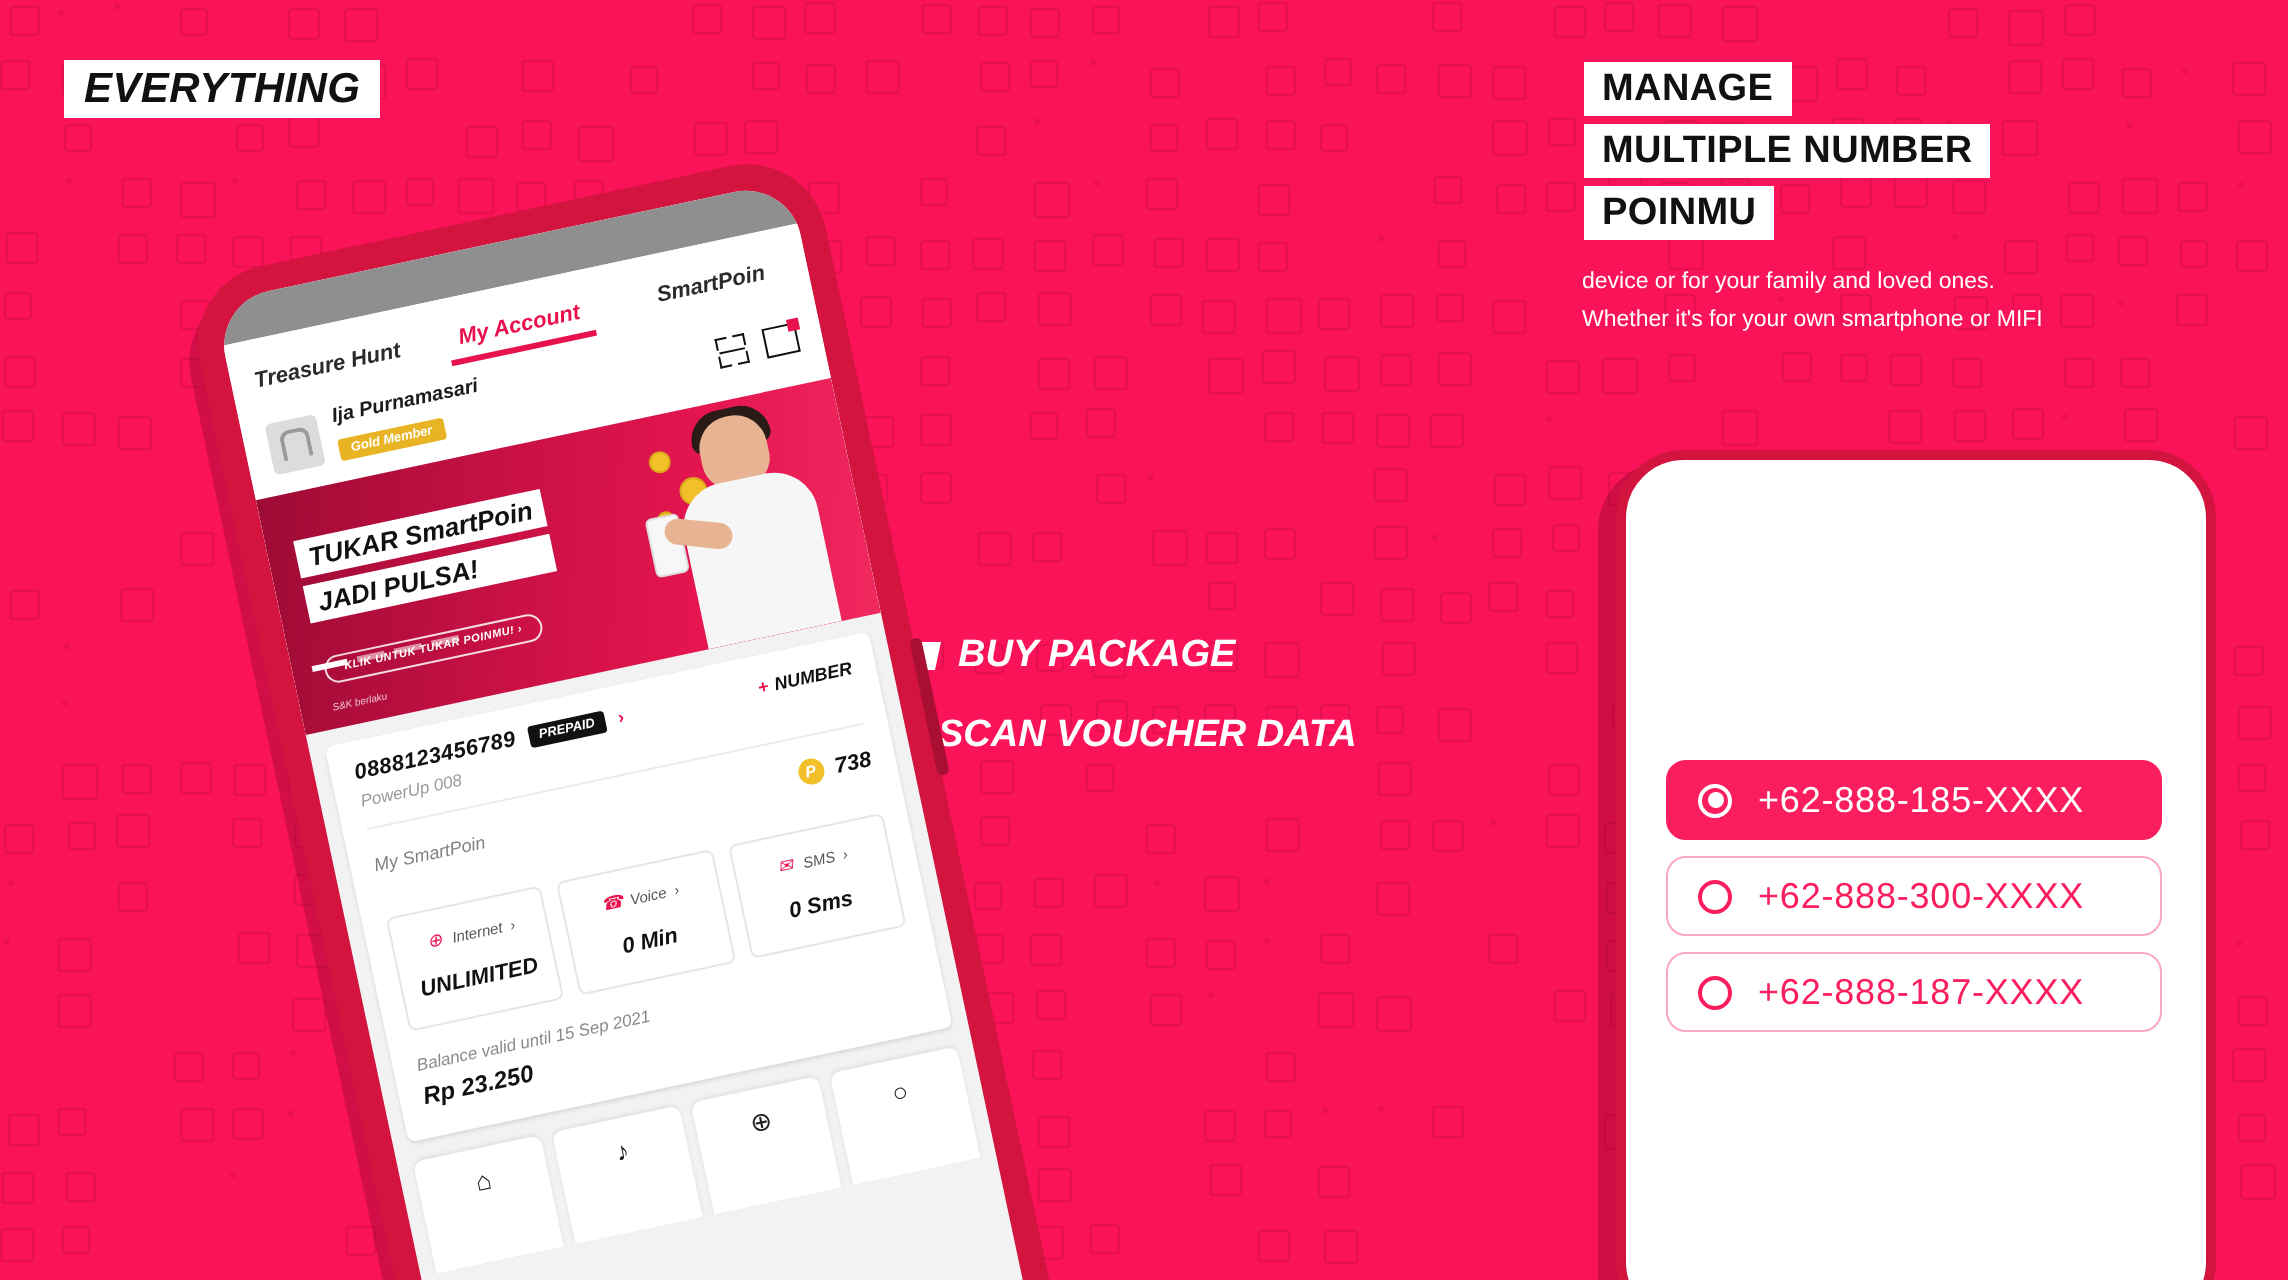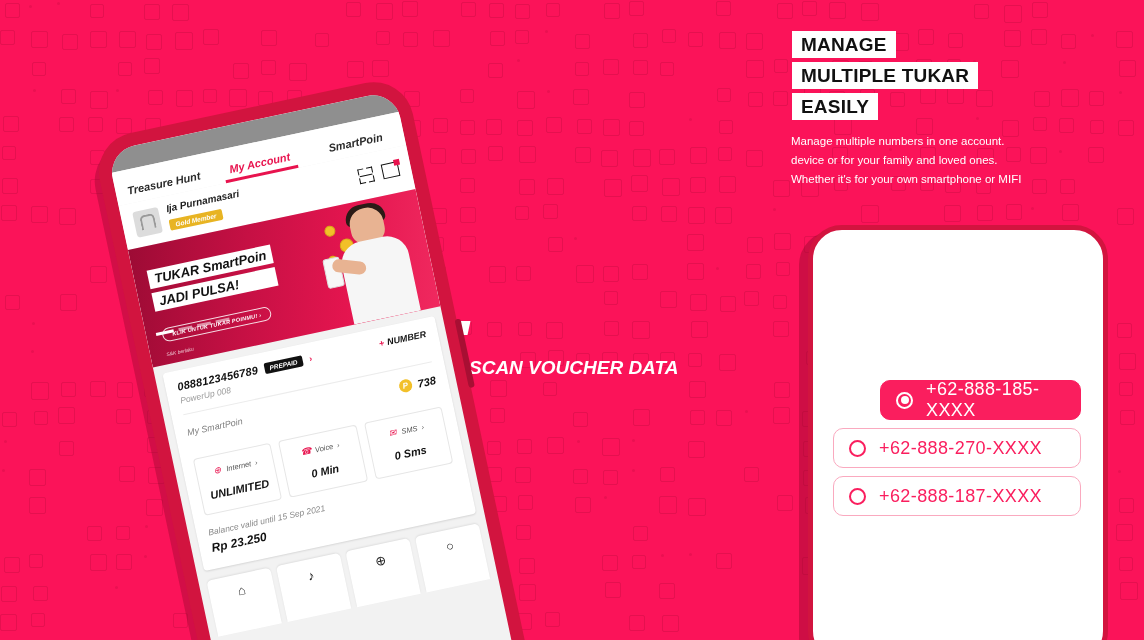--- a/index.html
+++ b/index.html
@@ -62,21 +62,21 @@
     border-radius:34px;
     box-shadow:-9px 6px 0 rgba(150,8,44,.45);
   }
   .num-list{position:absolute;left:20px;top:150px;width:248px;}
   .num-row{
     display:flex;align-items:center;gap:13px;
     height:40px;margin-bottom:8px;
     border-radius:10px;padding:0 15px;box-sizing:border-box;
     font-size:18px;letter-spacing:.4px;
   }
-  .num-row.sel{background:#FA1E5E;color:#fff;border:1px solid #FA1E5E;margin-left:47px;}
+  .num-row.sel{background:#FA1E5E;color:#fff;border:1px solid #FA1E5E;}
   .num-row.unsel{background:#fff;color:#F9partial;border:1px solid #F9a;}
   .num-row.unsel{border:1px solid #FAA9BF;color:#FA1E5E;}
   .radio{width:17px;height:17px;border-radius:50%;flex:none;box-sizing:border-box;
          display:flex;align-items:center;justify-content:center;}
   .radio.on{border:2px solid #fff;}
   .radio.on::after{content:"";width:8px;height:8px;border-radius:50%;background:#fff;}
   .radio.off{border:2px solid #FA1E5E;}
   .add-num{
     display:flex;align-items:center;justify-content:flex-end;gap:9px;
     margin-top:8px;padding-right:3px;
@@ -719,40 +719,43 @@
       <div class="sq" style="width: 12px; height: 12px; left: 458px; top: 611px;"></div>
       <div class="sq" style="width: 15px; height: 15px; left: 515px; top: 613px;"></div>
       <div class="sq" style="width: 13px; height: 13px; left: 545px; top: 612px;"></div>
       <div class="sq" style="width: 14px; height: 14px; left: 629px; top: 615px;"></div>
       <div class="sq" style="width: 15px; height: 15px; left: 662px; top: 615px;"></div>
       <div class="sq" style="width: 15px; height: 15px; left: 919px; top: 615px;"></div>
       <div class="sq" style="width: 15px; height: 15px; left: 947px; top: 611px;"></div>
       <div class="sq" style="width: 16px; height: 16px; left: 1087px; top: 614px;"></div>
     </div>
 
+  <div class="badge italic" id="b-everything">
+    <span>EVERYTHING</span>
+  </div>
 
   <div class="badge" id="b-manage">
     <span>MANAGE</span>
   </div>
   <div class="badge" id="b-multiple">
-    <span>MULTIPLE TUKAR</span>
+    <span>MULTIPLE NUMBER</span>
   </div>
   <div class="badge" id="b-easily">
-    <span>EASILY</span>
+    <span>POINMU</span>
   </div>
 
   <div class="right-copy">
-    <div>Manage multiple numbers in one account.</div>
     <div>device or for your family and loved ones.</div>
     <div>Whether it's for your own smartphone or MIFI</div>
   </div>
 
   <div class="features" id="features">
       <div class="feature" style="margin-left: 10px;">
         <div class="feat-bullet"></div>
+        <span>BUY PACKAGE</span>
       </div>
       <div class="feature" style="margin-left: 0px;">
         <div class="feat-bullet"></div>
         <span>SCAN VOUCHER DATA</span>
       </div>
     </div>
 
   <div class="phone-l-wrap">
     <div class="phone-l-body"></div>
     <div class="phone-l-btn"></div>
@@ -870,21 +873,21 @@
   </div>
 
   <div class="phone-r">
     <div class="num-list" id="numlist">
         <div class="num-row sel">
           <span class="radio on"></span>
           <span>+62-888-185-XXXX</span>
         </div>
         <div class="num-row unsel">
           <span class="radio off"></span>
-          <span>+62-888-270-XXXX</span>
+          <span>+62-888-300-XXXX</span>
         </div>
         <div class="num-row unsel">
           <span class="radio off"></span>
           <span>+62-888-187-XXXX</span>
         </div>
       </div>
   </div>
 
 </div>
 

